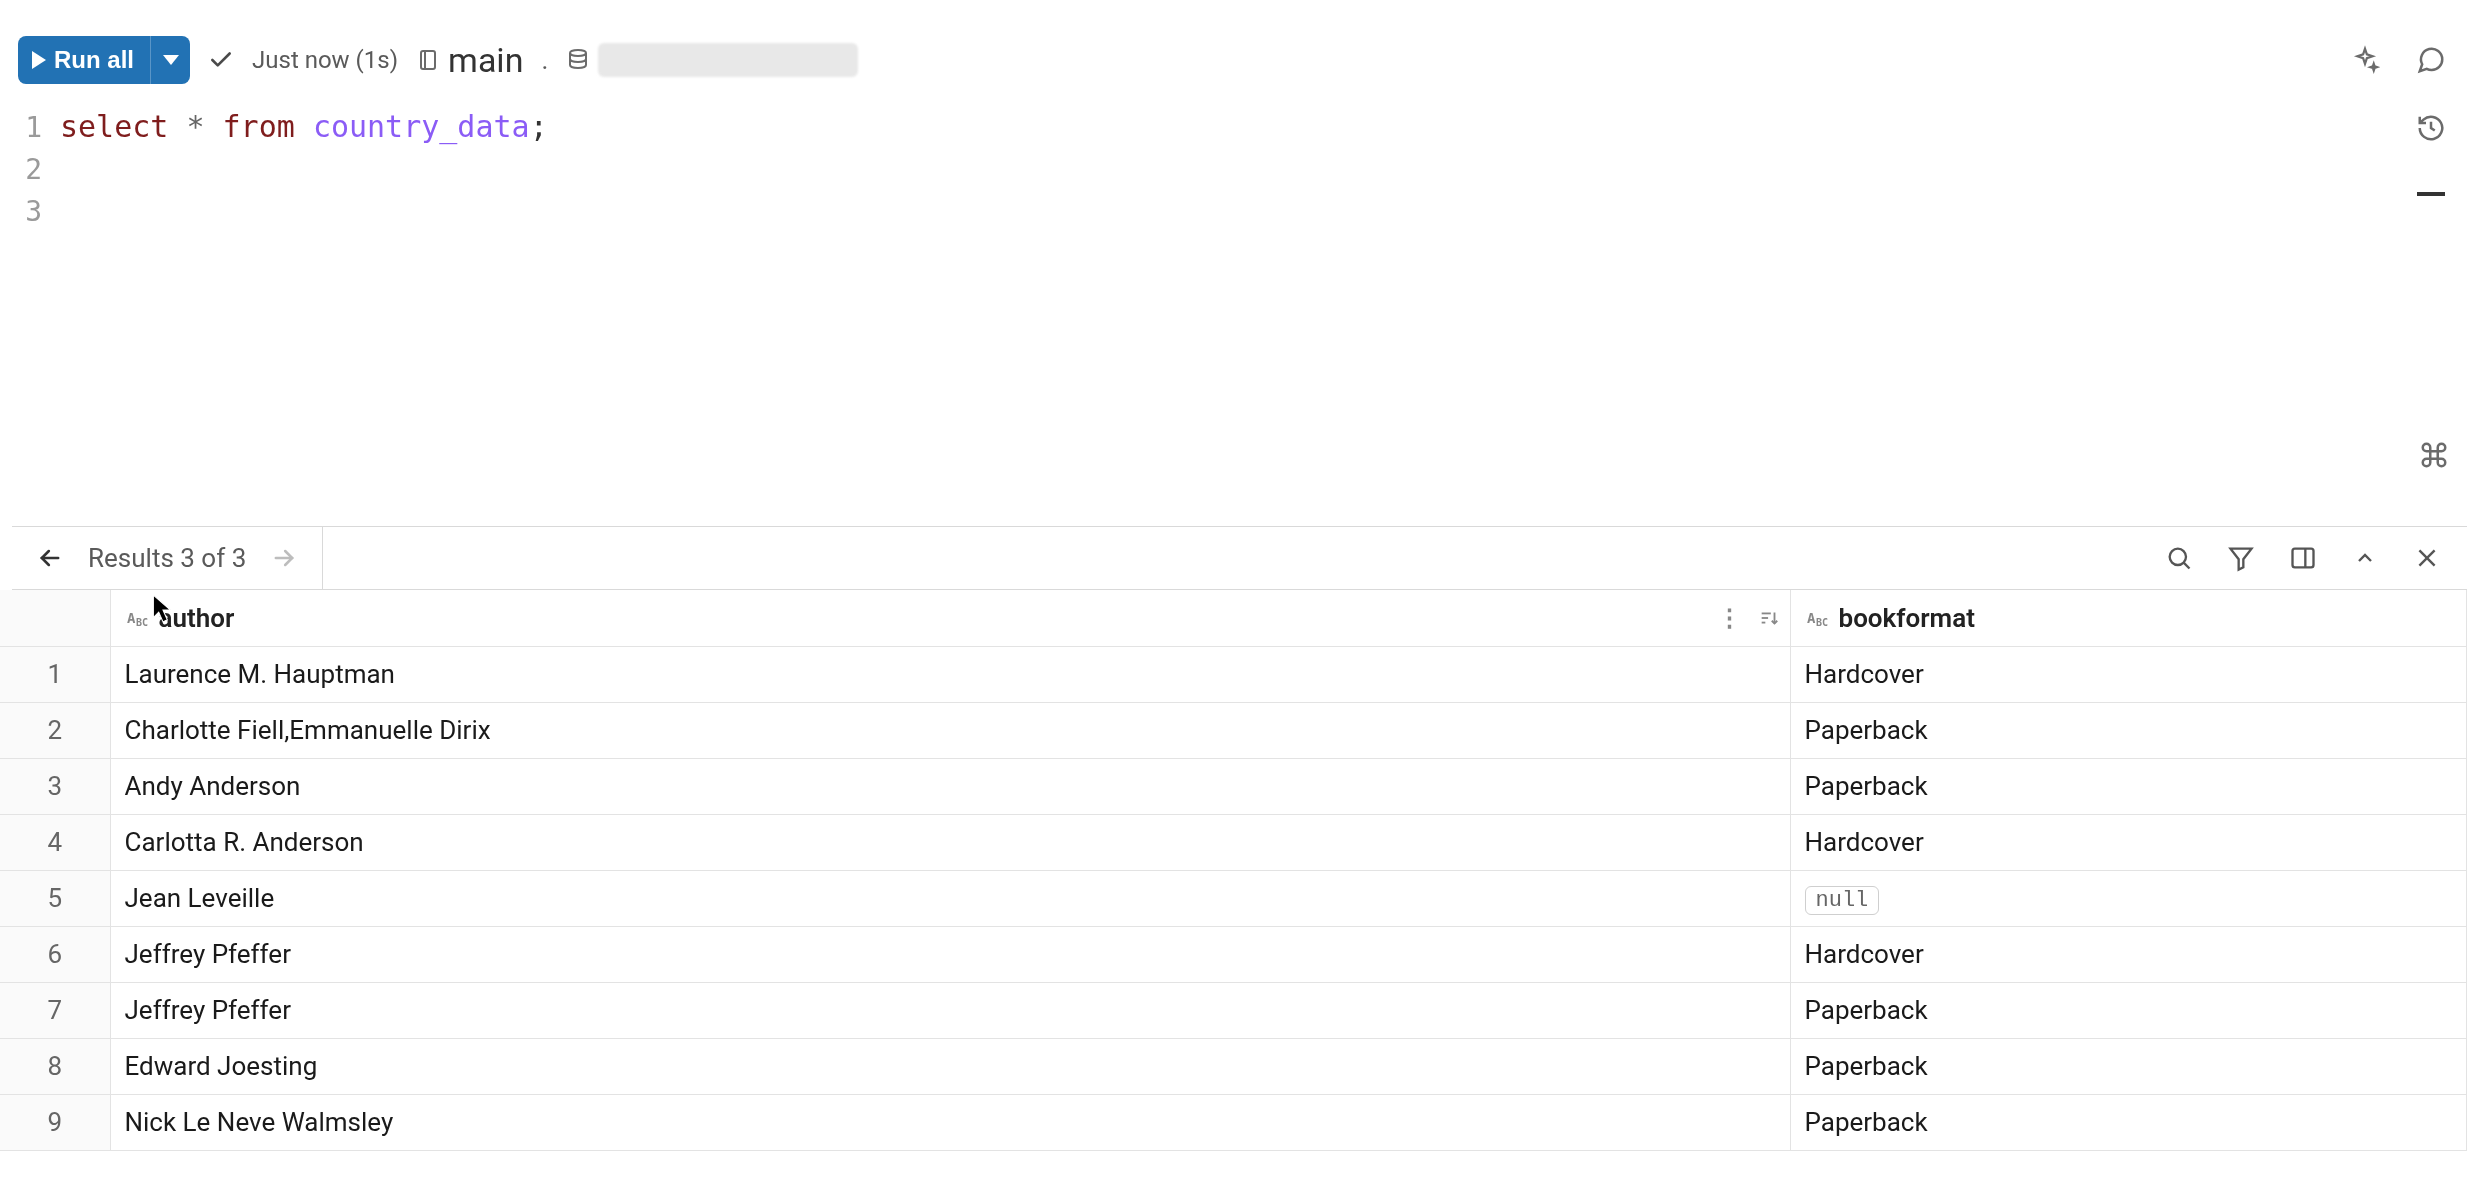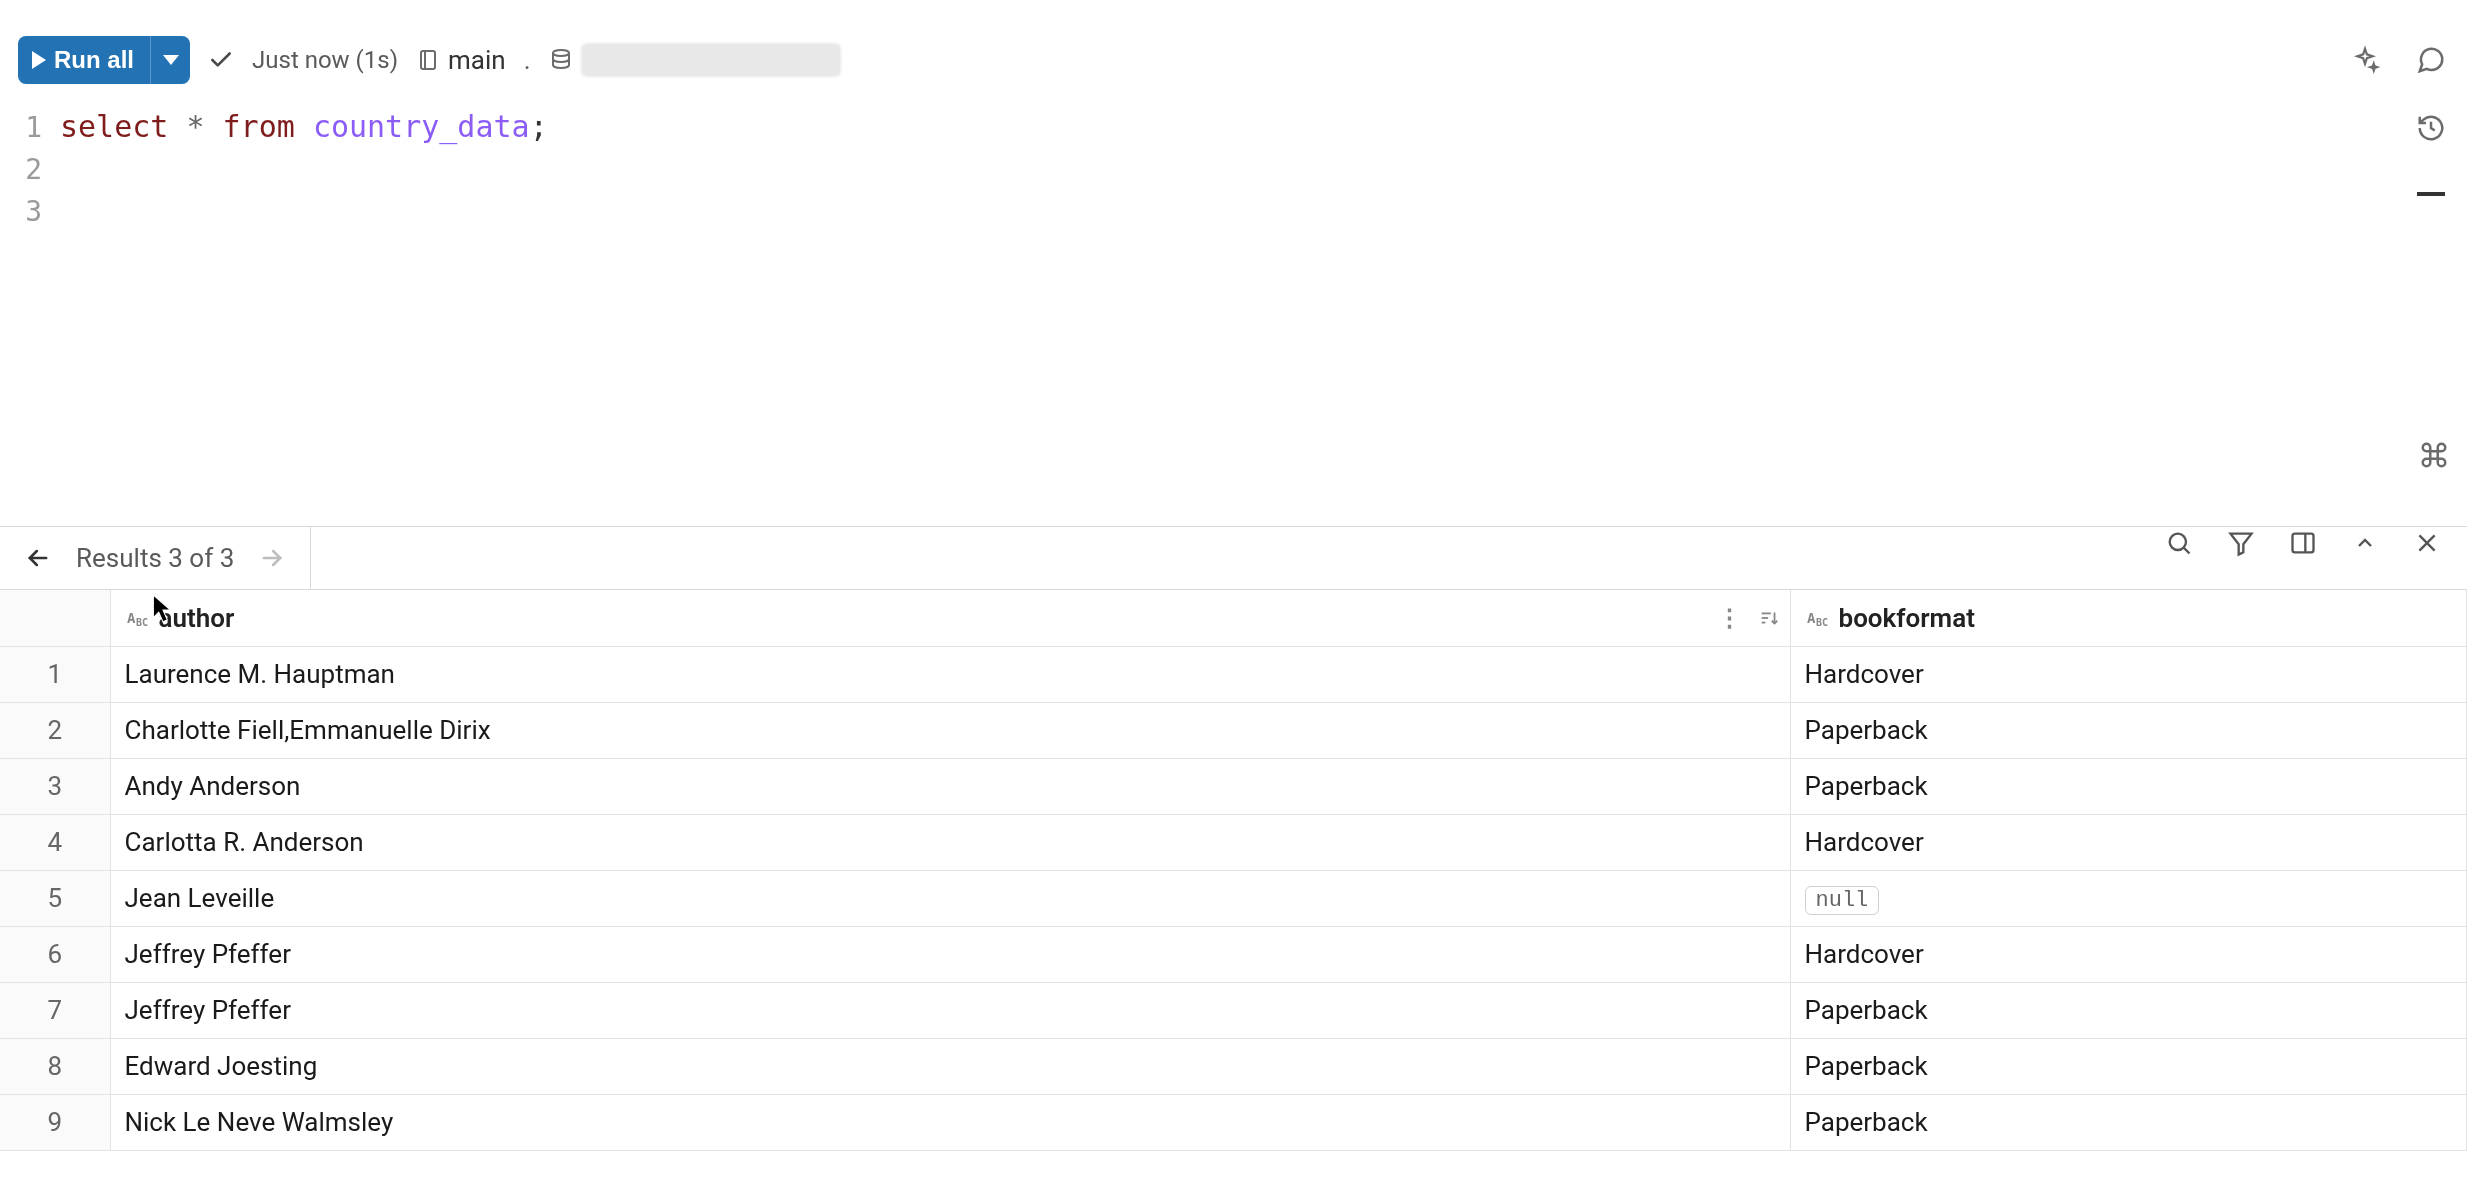--- a/index.html
+++ b/index.html
@@ -8,41 +8,41 @@
 
 .toolbar { display: flex; align-items: center; height: 72px; padding: 0 18px; gap: 18px; margin-top: 24px; }
 .run-all-group { display: inline-flex; align-items: stretch; background: #2272B4; border-radius: 8px; overflow: hidden; height: 48px; }
 .run-all-btn { display: inline-flex; align-items: center; gap: 8px; background: transparent; border: none; color: #fff; font-size: 24px; font-weight: 600; padding: 0 16px 0 14px; cursor: pointer; }
 .run-all-caret { display: inline-flex; align-items: center; justify-content: center; border-left: 1px solid rgba(255,255,255,.25); width: 40px; cursor: pointer; }
 .play-triangle { display:inline-block; width:0; height:0; border-left: 14px solid #fff; border-top: 9px solid transparent; border-bottom: 9px solid transparent; }
 .caret-down { display:inline-block; width:0; height:0; border-left: 8px solid transparent; border-right: 8px solid transparent; border-top: 10px solid #fff; }
 .status-check { color:#555; font-size: 26px; line-height:1; }
 .status-text { color:#5a5a5a; font-size: 24px; }
 .catalog-sep { color:#5a5a5a; font-size: 26px; }
-.catalog-chip { display:inline-flex; align-items:center; gap:8px; font-size:26px; color:#333; }
+.catalog-chip { display:inline-flex; align-items:center; gap:8px; font-size:34px; color:#333; }
 .db-icon, .schema-icon { display:inline-flex; color:#6b6b6b; }
 .schema-pill { width: 260px; height: 34px; border-radius: 6px; background: #e8e8e8; filter: blur(1px); }
 
 .toolbar-right { margin-left:auto; display:flex; gap: 30px; align-items:center; color:#6b6b6b; }
 .side-rail { position:absolute; right: 18px; top: 110px; display:flex; flex-direction:column; gap: 30px; color:#6b6b6b; }
 .icon-btn { width:36px; height:36px; display:inline-flex; align-items:center; justify-content:center; cursor:pointer; }
 .minus-ico { width:28px; height:4px; background:#333; }
 
 
 .editor { position:relative; font-family: ui-monospace, SFMono-Regular, Menlo, Consolas, monospace; font-size: 30px; line-height: 1.5; padding: 8px 0 0 0; height: 430px; }
 .code-line { display:flex; align-items:baseline; }
 .gutter { width: 60px; text-align:right; padding-right: 18px; color:#9a9a9a; user-select:none; font-size: 28px; }
 .tok-kw { color:#7f1d1d; }
 .tok-op { color:#666; }
 .tok-id { color:#8b5cf6; }
 .tok-punc { color:#333; }
 .cursor { display:inline-block; width:2px; height:32px; background:#000; vertical-align:-4px; margin-left:1px; }
 
 
-.results-bar { display:flex; align-items:flex-start; height: 64px; border-top:1px solid #d9d9d9; border-bottom:1px solid #d9d9d9; }
+.results-bar { display:flex; align-items:center; height: 64px; border-top:1px solid #d9d9d9; border-bottom:1px solid #d9d9d9;margin-left:12px; }
 .nav-seg { display:flex; align-items:center; gap: 24px; padding: 0 24px; border-right:1px solid #d9d9d9; height:100%; }
 .nav-arrow { color:#333; font-size:28px; cursor:pointer; }
 .nav-arrow.disabled { color:#bdbdbd; cursor:default; }
 .results-count { color:#5a5a5a; font-size:26px; }
 .tabs-seg { display:flex; align-items:flex-end; height:100%; padding: 0 24px; gap: 24px; }
 .tab { display:inline-flex; align-items:center; gap:12px; font-size:28px; font-weight:600; color:#222; height:100%; border-bottom:4px solid transparent; padding: 0 6px; cursor:pointer; }
 .tab.active { border-bottom-color:#2272B4; }
 .tab .tab-caret { font-size:18px; color:#555; }
 .add-tab { color:#777; font-size:34px; cursor:pointer; padding-bottom:6px; }
 .results-right { margin-left:auto; display:flex; align-items:center; gap: 30px; padding-right: 24px; color:#555; }

